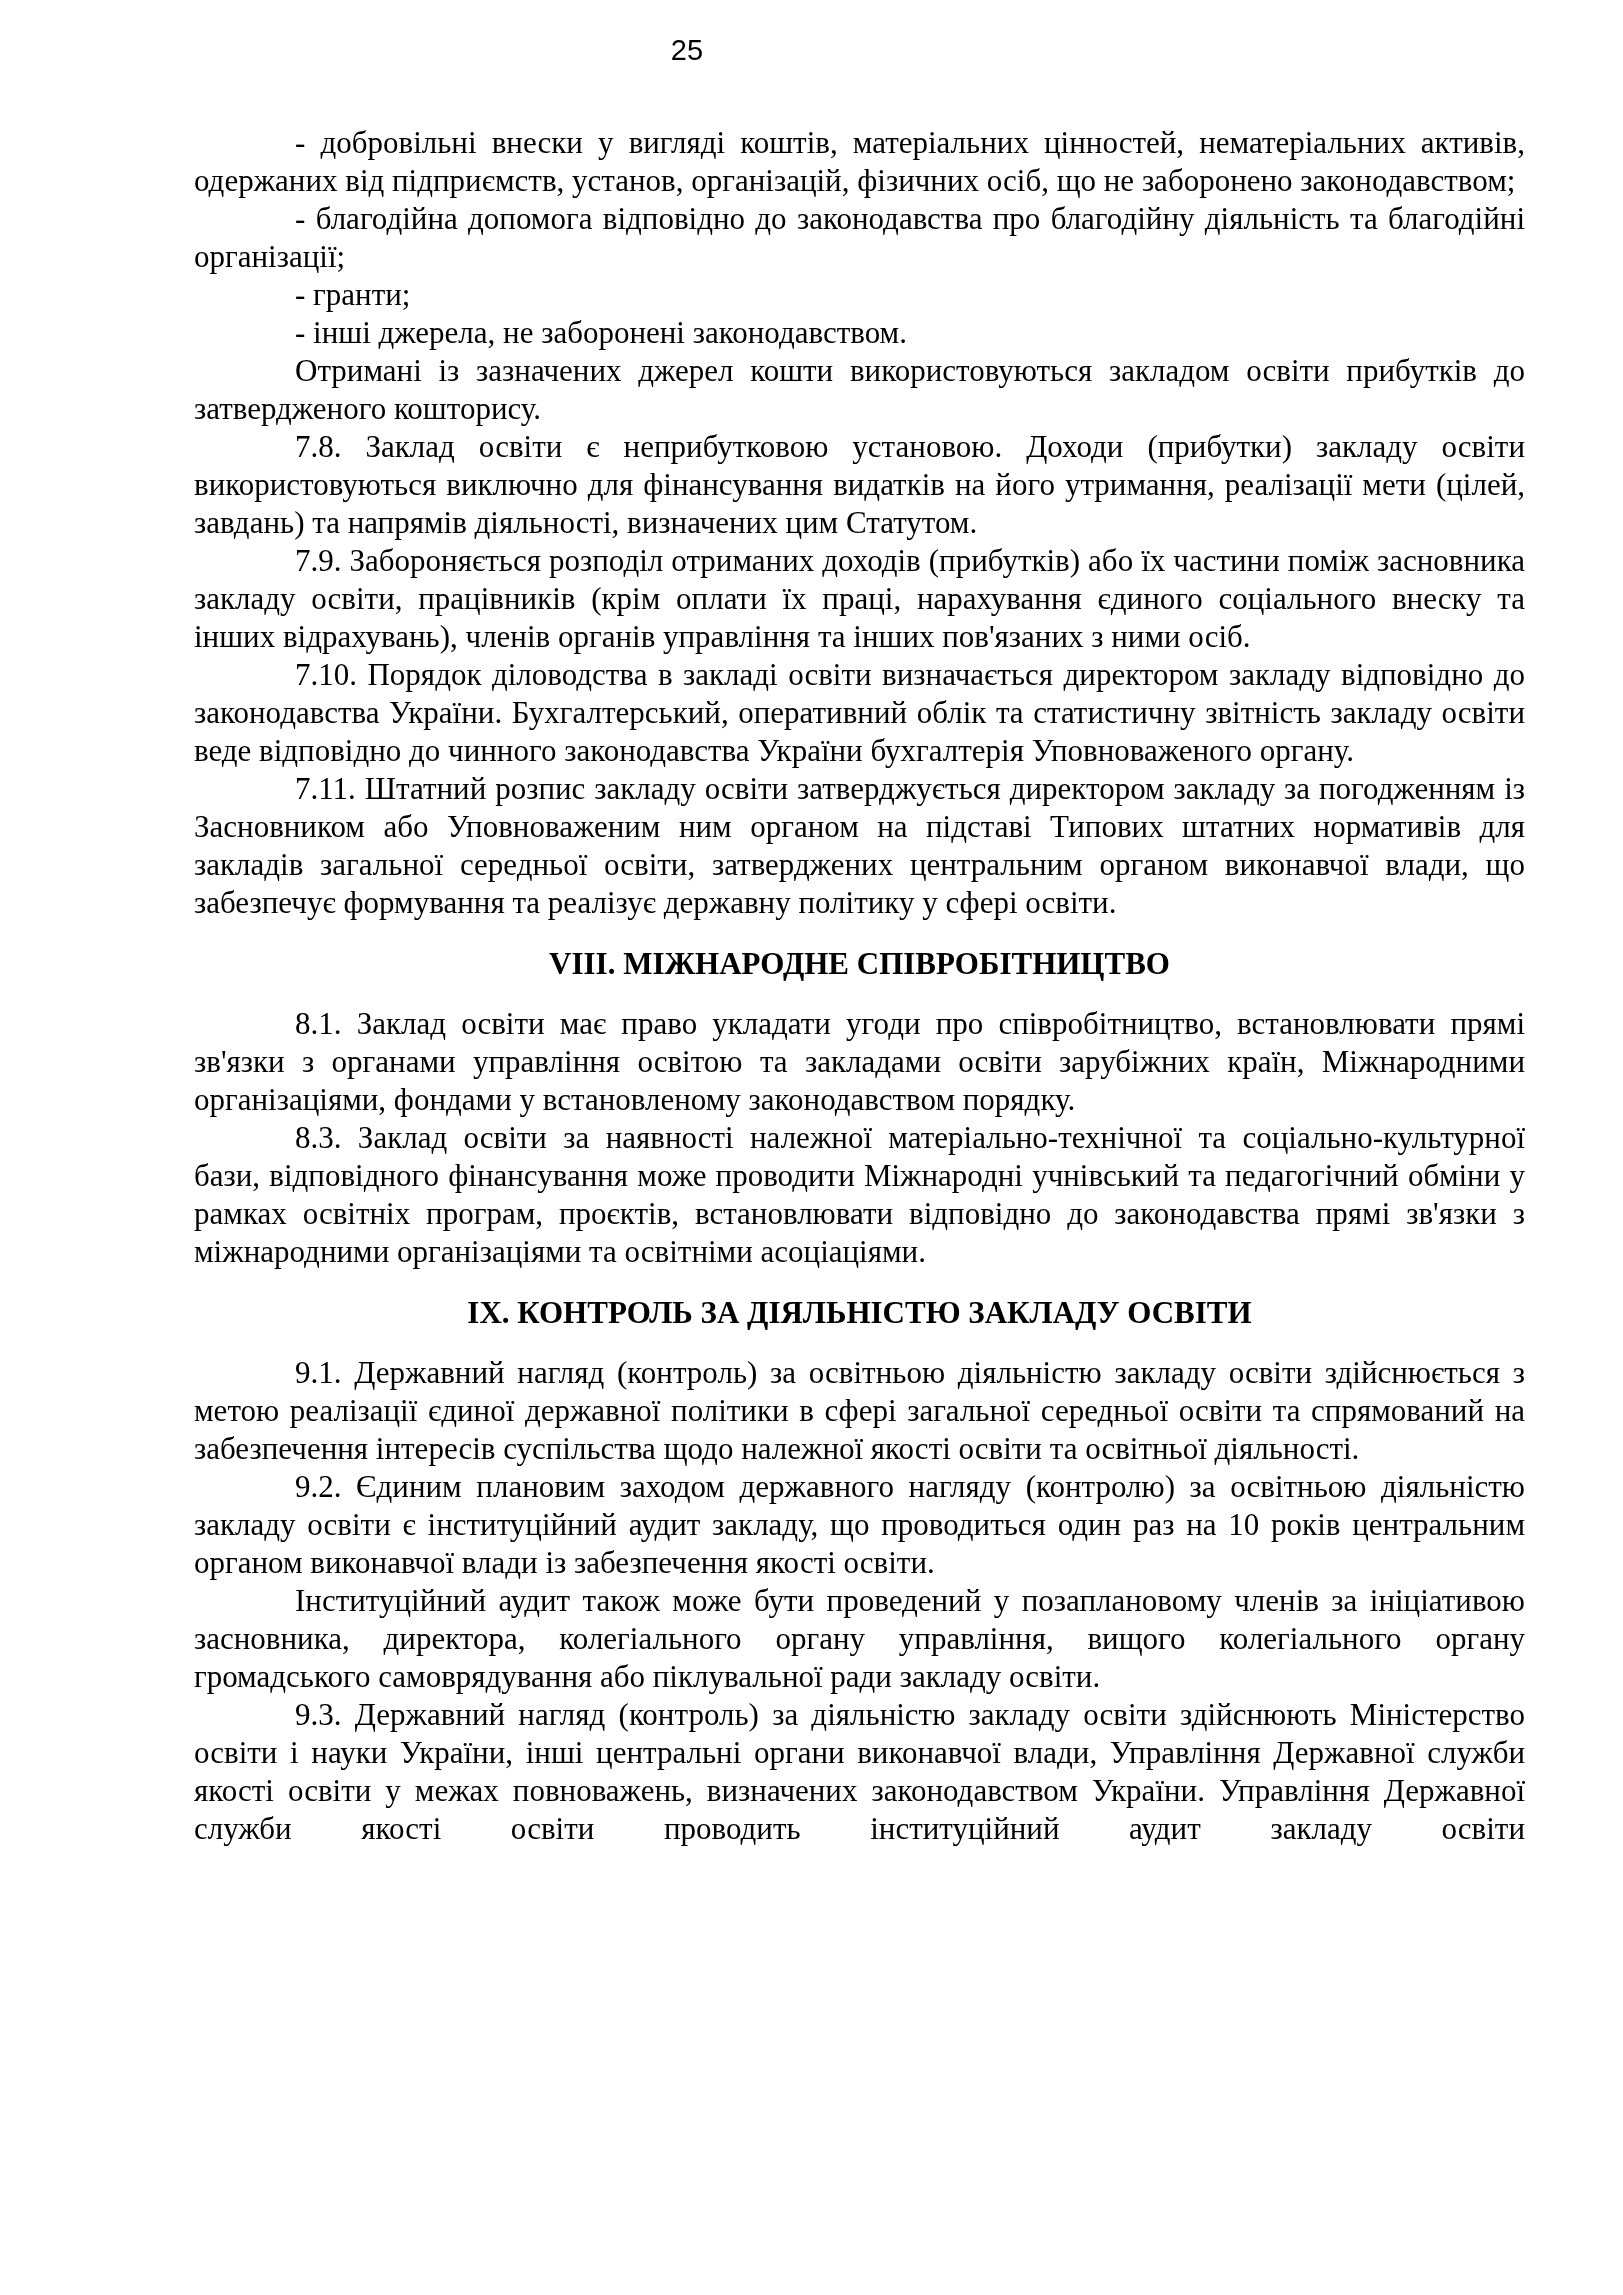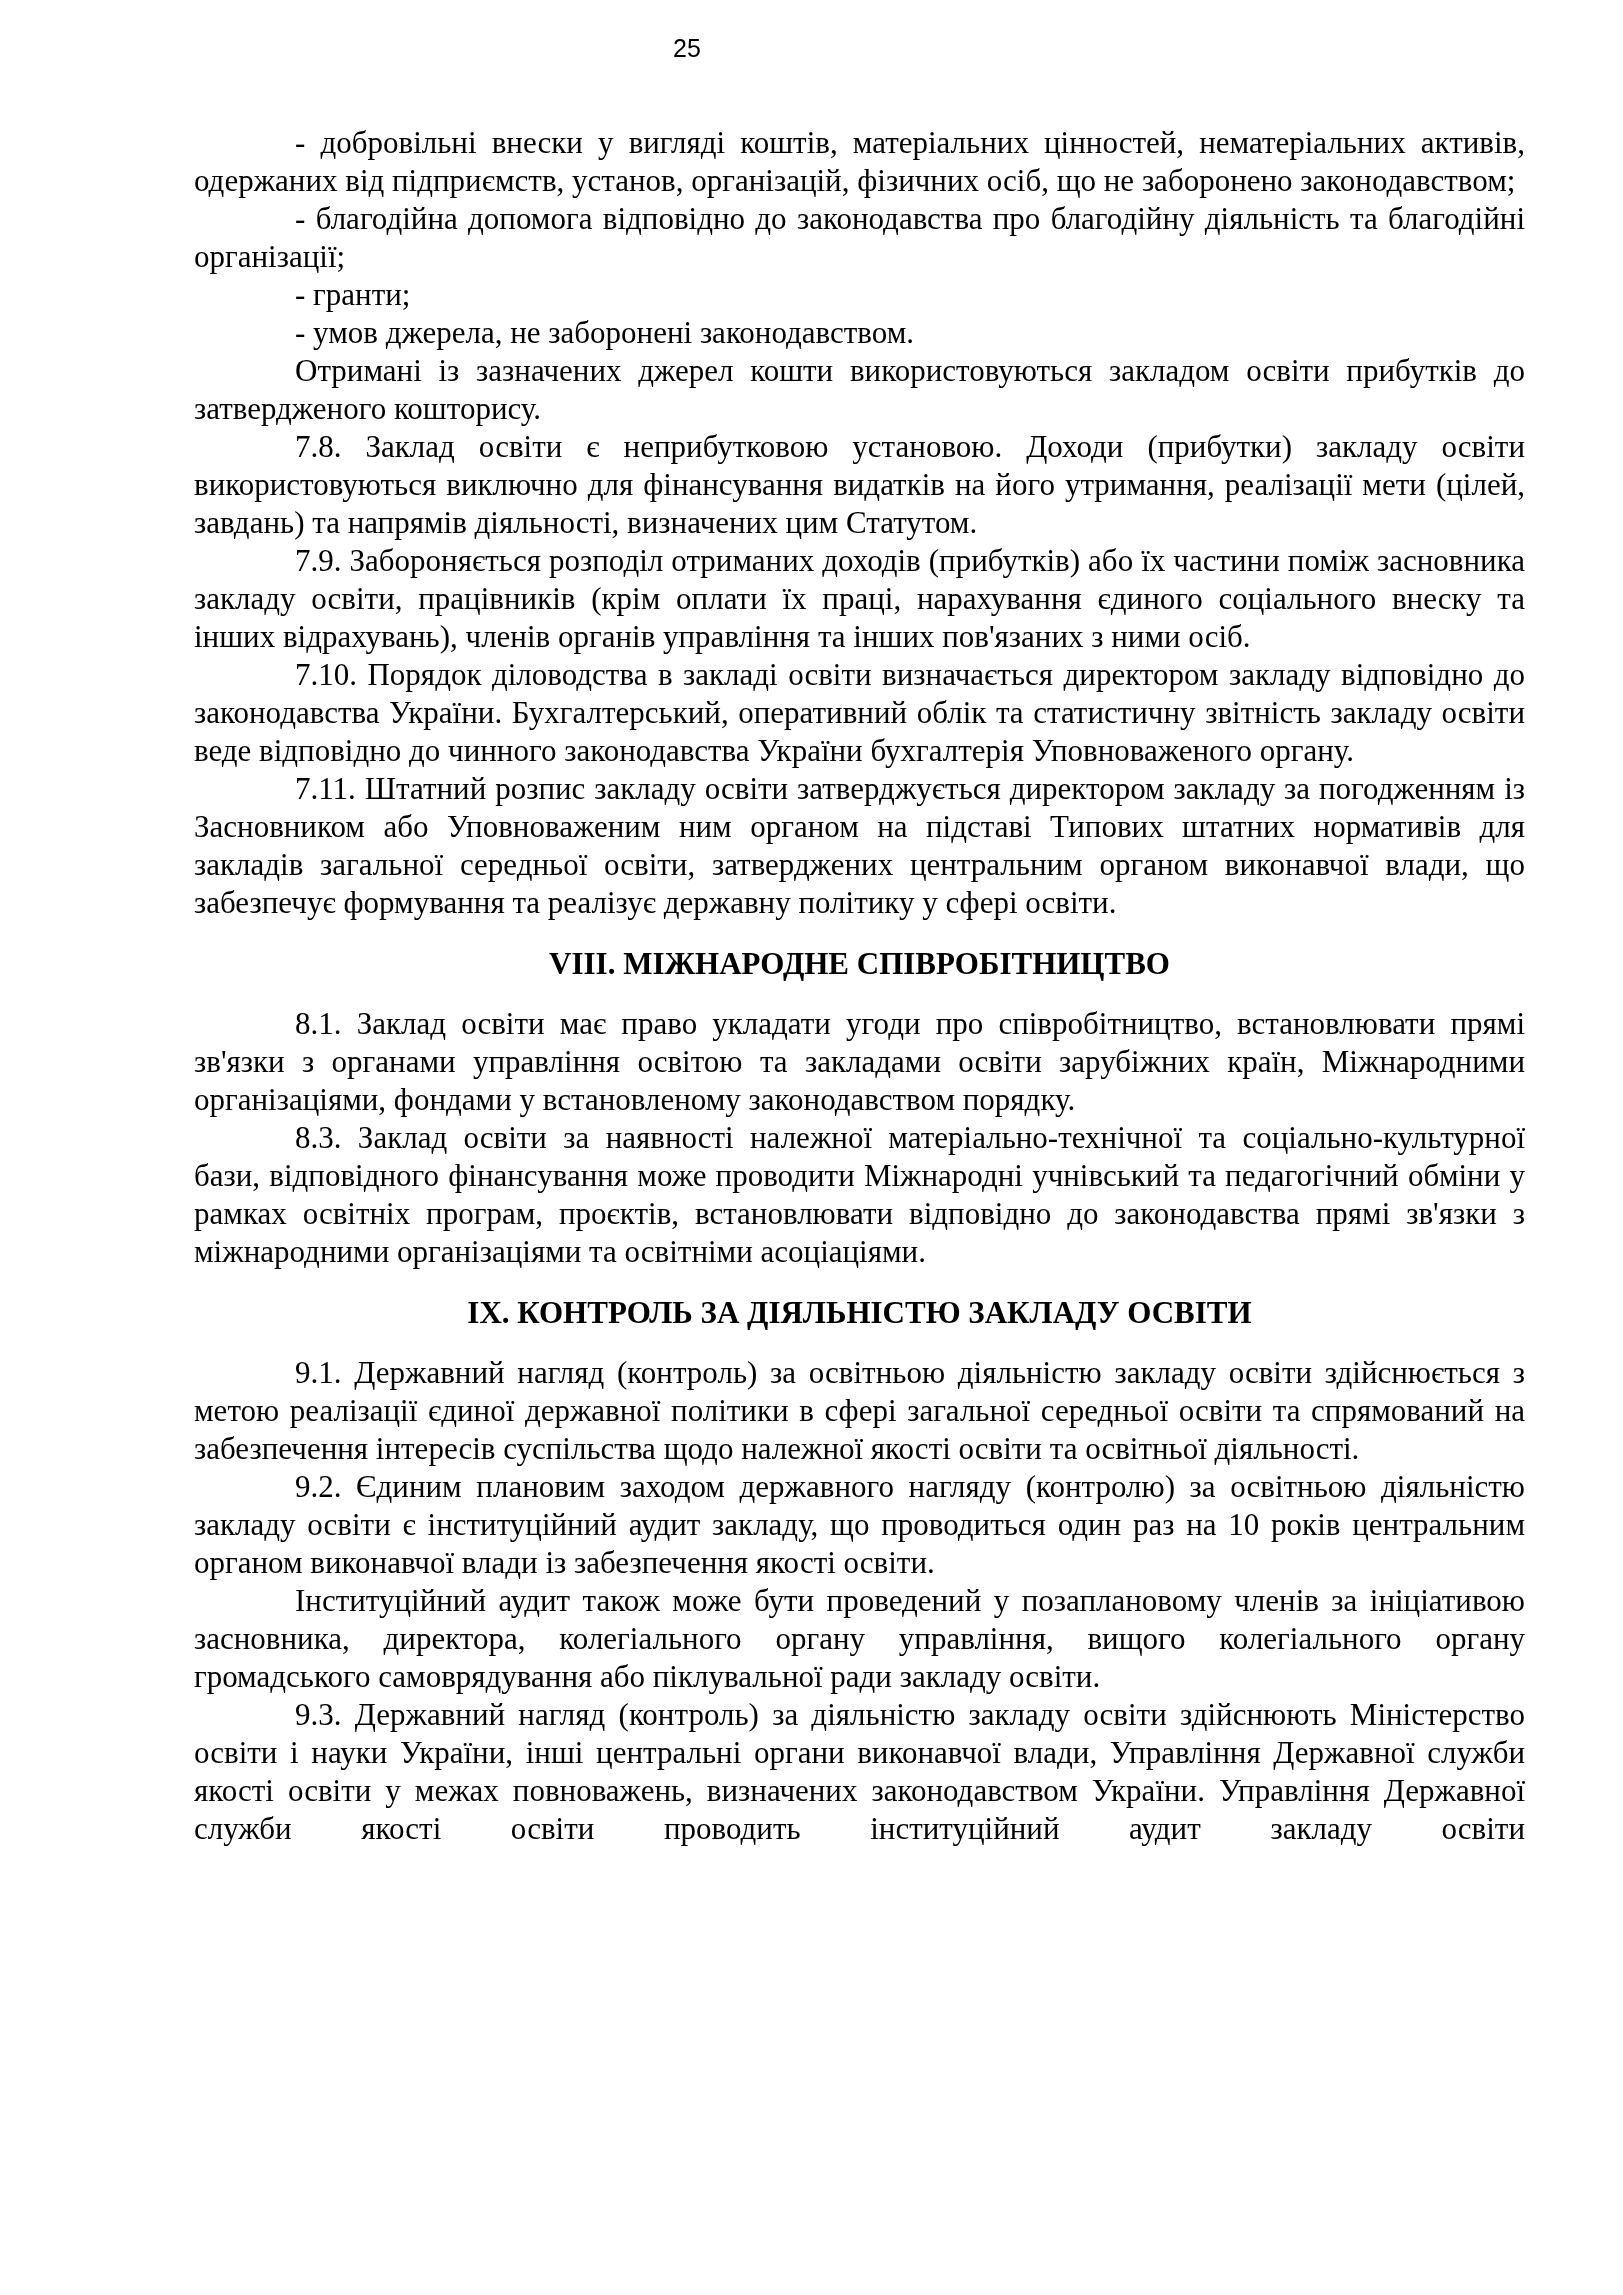--- a/index.html
+++ b/index.html
@@ -1,35 +1,35 @@
 <!DOCTYPE html>
 <html style="font-size:10.5px"><head>
 <meta charset="utf-8">
 <style>
   html, body { margin: 0; padding: 0; background: #ffffff; }
   body { width: 1623px; height: 2295px; position: relative; overflow: hidden;
          font-family: "Liberation Serif", "DejaVu Serif", serif; color: #000; }
   .page-number { position: absolute; top: 34px; left: 0; width: 1374px; text-align: center;
-                 font-family: "Liberation Sans", "DejaVu Sans", sans-serif; font-size: 25px; }
+                 font-family: "Liberation Sans", "DejaVu Sans", sans-serif; font-size: 29px; }
   .content { position: absolute; top: 124px; left: 194px; width: 1331px; }
   .p { font-size: 31px; line-height: 38px; margin: 0; text-align: justify; text-align-last: left; }
   .p.indent { text-indent: 101px; }
   .heading { font-size: 31px; line-height: 38px; font-weight: bold; text-align: center;
              margin: 23px 0 22px 0; }
 </style>
 </head>
 <body>
 
 <div class="page-number">25</div>
 
 <div class="content">
   <p class="p indent">- добровільні внески у вигляді коштів, матеріальних цінностей, нематеріальних активів, одержаних від підприємств, установ, організацій, фізичних осіб, що не заборонено законодавством;</p>
   <p class="p indent">- благодійна допомога відповідно до законодавства про благодійну діяльність та благодійні організації;</p>
   <p class="p indent">- гранти;</p>
-  <p class="p indent">- умов джерела, не заборонені законодавством.</p>
+  <p class="p indent">- інші джерела, не заборонені законодавством.</p>
   <p class="p indent">Отримані із зазначених джерел кошти використовуються закладом освіти прибутків до затвердженого кошторису.</p>
   <p class="p indent">7.8. Заклад освіти є неприбутковою установою. Доходи (прибутки) закладу освіти використовуються виключно для фінансування видатків на його утримання, реалізації мети (цілей, завдань) та напрямів діяльності, визначених цим Статутом.</p>
   <p class="p indent">7.9. Забороняється розподіл отриманих доходів (прибутків) або їх частини поміж засновника закладу освіти, працівників (крім оплати їх праці, нарахування єдиного соціального внеску та інших відрахувань), членів органів управління та інших пов'язаних з ними осіб.</p>
   <p class="p indent">7.10. Порядок діловодства в закладі освіти визначається директором закладу відповідно до законодавства України. Бухгалтерський, оперативний облік та статистичну звітність закладу освіти веде відповідно до чинного законодавства України бухгалтерія Уповноваженого органу.</p>
   <p class="p indent">7.11. Штатний розпис закладу освіти затверджується директором закладу за погодженням із Засновником або Уповноваженим ним органом на підставі Типових штатних нормативів для закладів загальної середньої освіти, затверджених центральним органом виконавчої влади, що забезпечує формування та реалізує державну політику у сфері освіти.</p>
   <h2 class="heading">VIII. МІЖНАРОДНЕ СПІВРОБІТНИЦТВО</h2>
   <p class="p indent">8.1. Заклад освіти має право укладати угоди про співробітництво, встановлювати прямі зв'язки з органами управління освітою та закладами освіти зарубіжних країн, Міжнародними організаціями, фондами у встановленому законодавством порядку.</p>
   <p class="p indent">8.3. Заклад освіти за наявності належної матеріально-технічної та соціально-культурної бази, відповідного фінансування може проводити Міжнародні учнівський та педагогічний обміни у рамках освітніх програм, проєктів, встановлювати відповідно до законодавства прямі зв'язки з міжнародними організаціями та освітніми асоціаціями.</p>
   <h2 class="heading">IX. КОНТРОЛЬ ЗА ДІЯЛЬНІСТЮ ЗАКЛАДУ ОСВІТИ</h2>
   <p class="p indent">9.1. Державний нагляд (контроль) за освітньою діяльністю закладу освіти здійснюється з метою реалізації єдиної державної політики в сфері загальної середньої освіти та спрямований на забезпечення інтересів суспільства щодо належної якості освіти та освітньої діяльності.</p>

